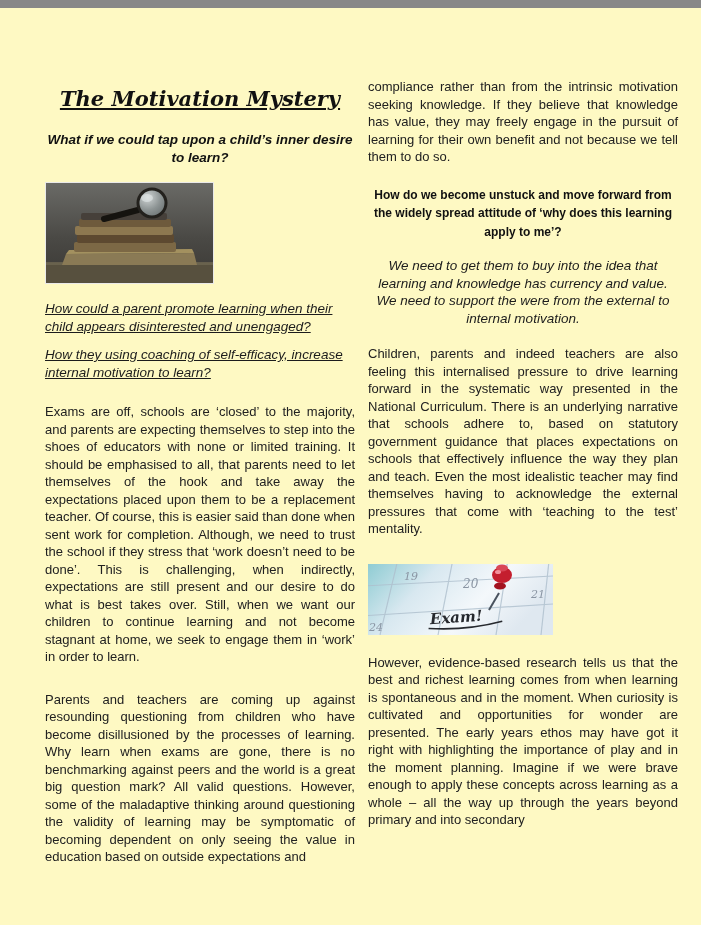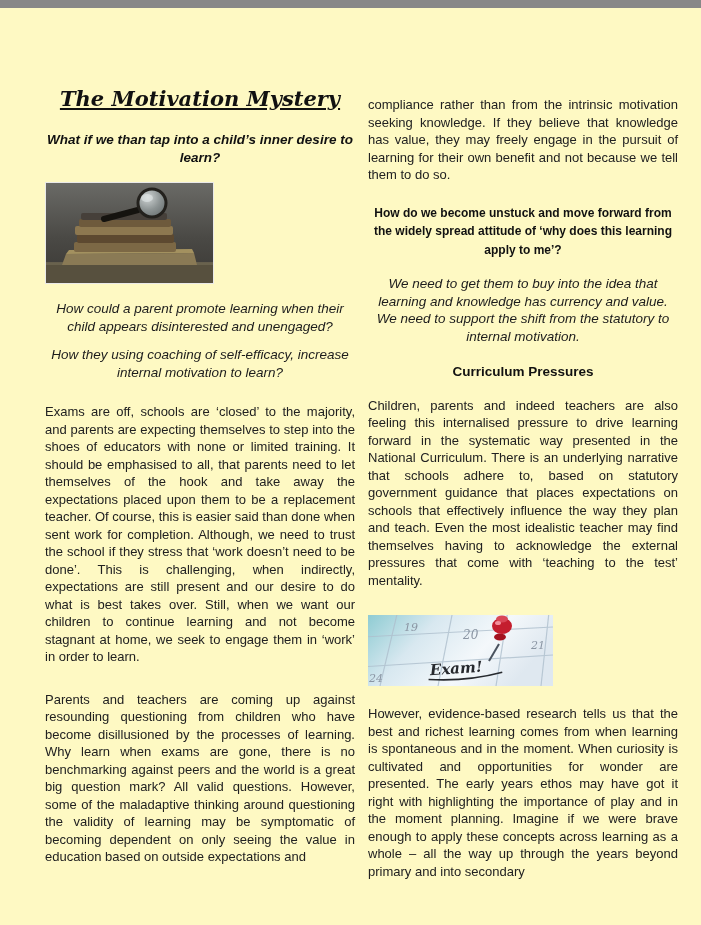--- a/index.html
+++ b/index.html
@@ -7,41 +7,41 @@
     position:relative;
     width:701px; height:925px;
     margin:8px auto;
     background:#fef9c3;
     overflow:hidden;
     font-family:"Liberation Sans","DejaVu Sans",sans-serif;
     color:#212121;
   }
   .col { position:absolute; width:310px; top:0; }
   .col-left  { left:45px;  top:78px; }
-  .col-right { left:368px; top:88px; }
+  .col-right { left:368px; top:70px; }
 
   .doc-title {
     font-family:"DejaVu Serif","Liberation Serif",serif;
     font-style:italic;
     font-weight:600;
     font-size:21px;
     text-align:center;
     text-decoration:underline;
     margin:0 0 20px 0;
     color:#111;
   }
   .lead-question {
     font-size:13.5px; font-weight:bold; font-style:italic;
     text-align:center; line-height:18px;
     margin:0 0 15px 0; color:#111;
   }
   .question-italic {
     font-size:13.5px; font-style:italic;
-    text-align:center; line-height:17.5px;
-    margin:0 0 11px 0; color:#1c1c1c;
+    line-height:17.5px;
+    margin:0 0 11px 0; color:#1c1c1c;text-decoration:underline;
   }
   .question-italic.q2 { margin-bottom:22px; }
   .bold-question {
     font-size:12px; font-weight:bold;
     text-align:center; line-height:18.5px;
     margin:0 0 16px 0; color:#111;
   }
   .quote-italic {
     font-size:13.5px; font-style:italic;
     text-align:center; line-height:17.5px;
@@ -68,21 +68,21 @@
 </style>
 </head>
 <body>
 
 <div class="page">
 
   <div class="col col-left">
 
     <h1 class="doc-title">The Motivation Mystery</h1>
 
-    <div class="lead-question">What if we than tap into a child’s inner desire to learn?</div>
+    <div class="lead-question">What if we could tap upon a child’s inner desire to learn?</div>
 
     <div class="img-wrap">
       <svg class="img-books" width="167" height="100" viewBox="0 0 167 100" role="img">
         <defs>
           <linearGradient id="bgG" x1="0" y1="0" x2="0" y2="1">
             <stop offset="0" stop-color="#6a6a66"></stop>
             <stop offset="0.55" stop-color="#4a4945"></stop>
             <stop offset="1" stop-color="#3a3834"></stop>
           </linearGradient>
           <radialGradient id="lensG" cx="0.35" cy="0.3" r="0.9">
@@ -120,23 +120,22 @@
     <p class="body">Parents and teachers are coming up against resounding questioning from children who have become disillusioned by the processes of learning. Why learn when exams are gone, there is no benchmarking against peers and the world is a great big question mark? All valid questions. However, some of the maladaptive thinking around questioning the validity of learning may be symptomatic of becoming dependent on only seeing the value in education based on outside expectations and</p>
 
   </div>
 
   <div class="col col-right">
 
     <p class="body">compliance rather than from the intrinsic motivation seeking knowledge. If they believe that knowledge has value, they may freely engage in the pursuit of learning for their own benefit and not because we tell them to do so.</p>
 
     <div class="bold-question">How do we become unstuck and move forward from the widely spread attitude of ‘why does this learning apply to me’?</div>
 
-    <div class="quote-italic">We need to get them to buy into the idea that learning and knowledge has currency and value. We need to support the shift from the statutory to internal motivation.</div>
+    <div class="quote-italic">We need to get them to buy into the idea that learning and knowledge has currency and value. We need to support the were from the external to internal motivation.</div>
 
-    <div class="section-heading">Curriculum Pressures</div>
 
     <p class="body">Children, parents and indeed teachers are also feeling this internalised pressure to drive learning forward in the systematic way presented in the National Curriculum. There is an underlying narrative that schools adhere to, based on statutory government guidance that places expectations on schools that effectively influence the way they plan and teach. Even the most idealistic teacher may find themselves having to acknowledge the external pressures that come with ‘teaching to the test’ mentality.</p>
 
     <div class="img-wrap">
       <svg class="img-calendar" width="185" height="71" viewBox="0 0 185 71" role="img">
         <defs>
           <linearGradient id="calG" x1="0" y1="0" x2="1" y2="0.35">
             <stop offset="0" stop-color="#8fccd3"></stop>
             <stop offset="0.35" stop-color="#d8e8f0"></stop>
             <stop offset="0.7" stop-color="#f4f8fb"></stop>

